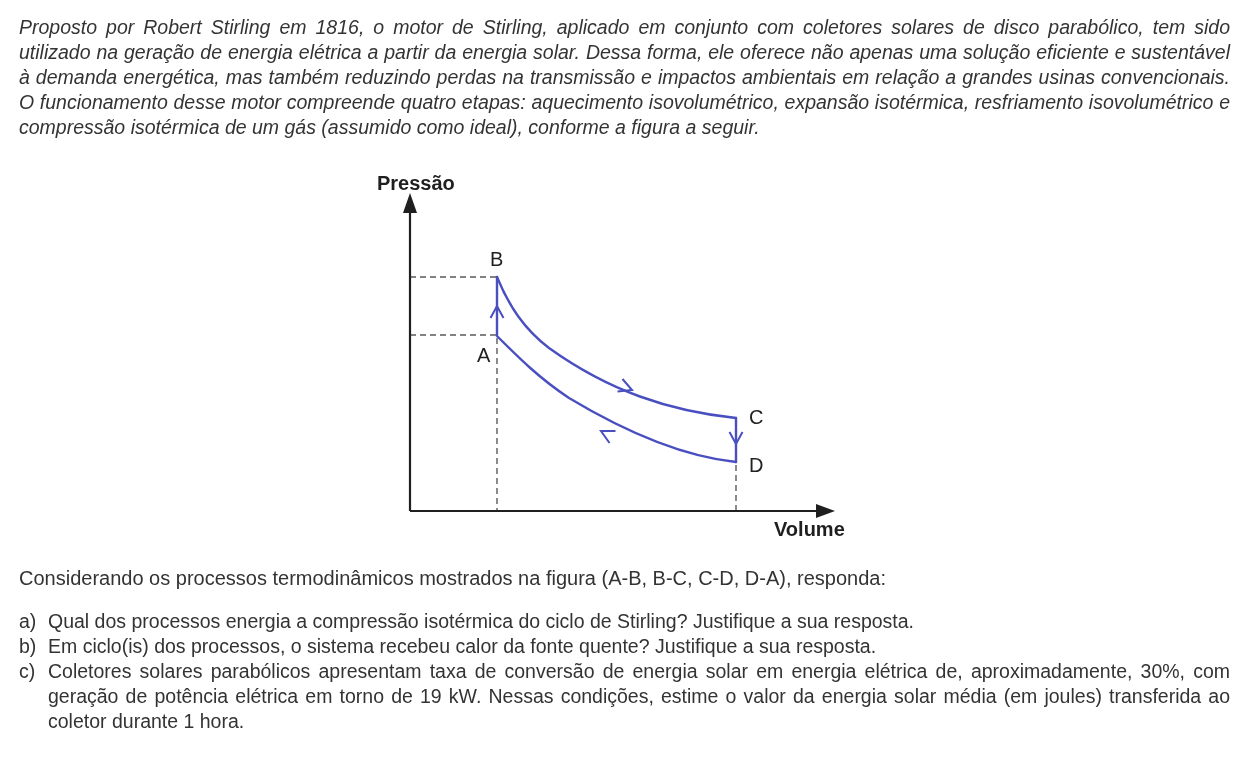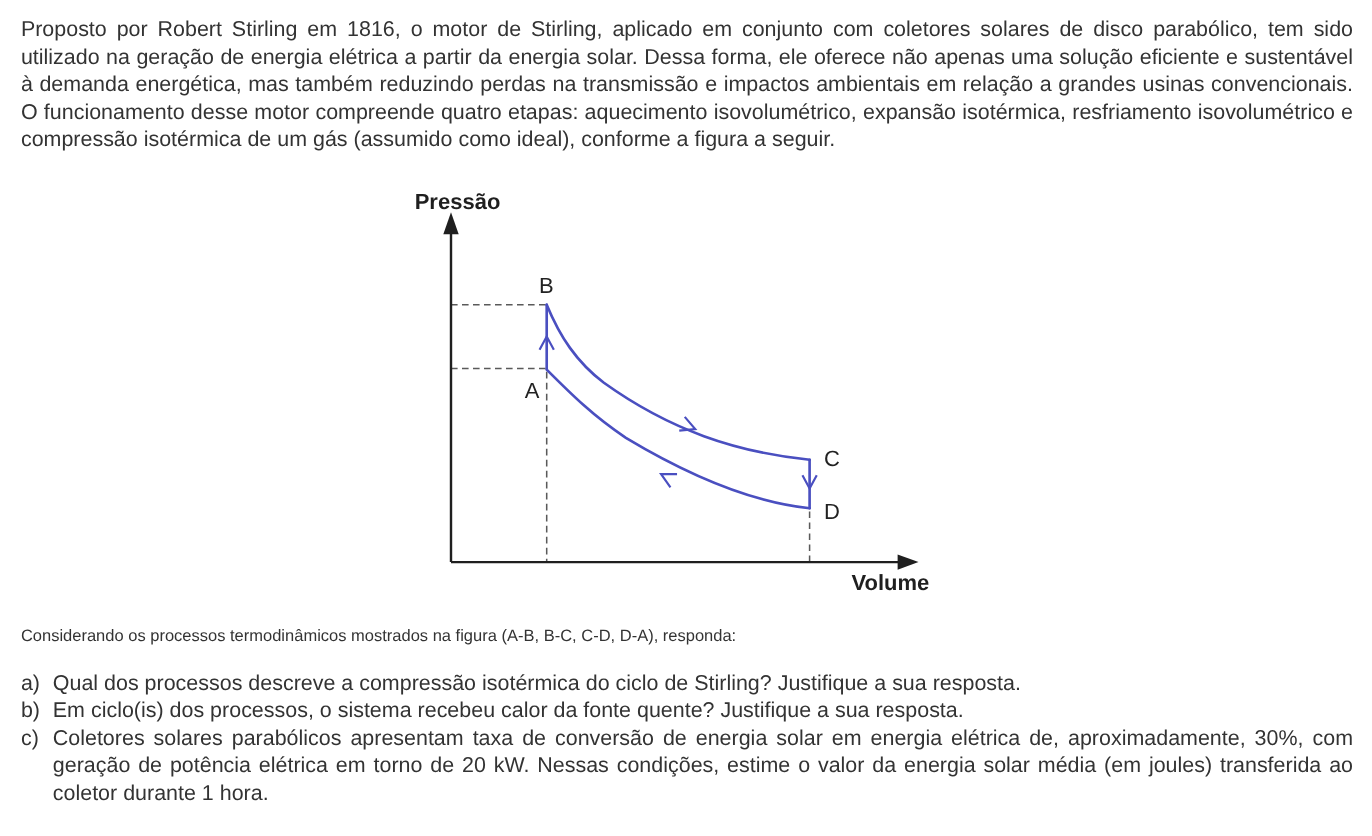--- a/index.html
+++ b/index.html
@@ -14,20 +14,21 @@
   .doc { position: absolute; inset: 0; }
 
   .intro {
     position: absolute;
     left: 19px; top: 15px; width: 1211px;
     margin: 0;
     font-size: 19.5px;
     line-height: 25px;
     text-align: justify;
     color: #333333;
+    font-style: italic;
   }
 
   .figure {
     position: absolute;
     left: 369px; top: 166px;
     width: 480px; height: 380px;
   }
   .figure svg { display: block; width: 480px; height: 380px; }
 
   .axlabel {
@@ -39,21 +40,21 @@
   .ptlabel {
     font-family: "Liberation Sans", sans-serif;
     font-size: 20px;
     fill: #222222;
   }
 
   .closing {
     position: absolute;
     left: 19px; top: 566px; width: 1211px;
     margin: 0;
-    font-size: 15px;
+    font-size: 20px;
     line-height: 25px;
     color: #333333;
   }
 
   .qlist {
     position: absolute;
     left: 19px; top: 609px; width: 1211px;
   }
   .qitem {
     display: flex;
@@ -103,25 +104,25 @@
       <text x="380" y="258" class="ptlabel">C</text>
       <text x="380" y="306" class="ptlabel">D</text>
     </svg>
   </div>
 
   <p class="closing">Considerando os processos termodinâmicos mostrados na figura (A-B, B-C, C-D, D-A), responda:</p>
 
   <div class="qlist">
     <div class="qitem">
       <span class="qmark">a)</span>
-      <span class="qtext">Qual dos processos descreve a compressão isotérmica do ciclo de Stirling? Justifique a sua resposta.</span>
+      <span class="qtext">Qual dos processos energia a compressão isotérmica do ciclo de Stirling? Justifique a sua resposta.</span>
     </div>
     <div class="qitem">
       <span class="qmark">b)</span>
       <span class="qtext">Em ciclo(is) dos processos, o sistema recebeu calor da fonte quente? Justifique a sua resposta.</span>
     </div>
     <div class="qitem">
       <span class="qmark">c)</span>
-      <span class="qtext">Coletores solares parabólicos apresentam taxa de conversão de energia solar em energia elétrica de, aproximadamente, 30%, com geração de potência elétrica em torno de 20 kW. Nessas condições, estime o valor da energia solar média (em joules) transferida ao coletor durante 1 hora.</span>
+      <span class="qtext">Coletores solares parabólicos apresentam taxa de conversão de energia solar em energia elétrica de, aproximadamente, 30%, com geração de potência elétrica em torno de 19 kW. Nessas condições, estime o valor da energia solar média (em joules) transferida ao coletor durante 1 hora.</span>
     </div>
   </div>
 
 </div>
 
 </body></html>

